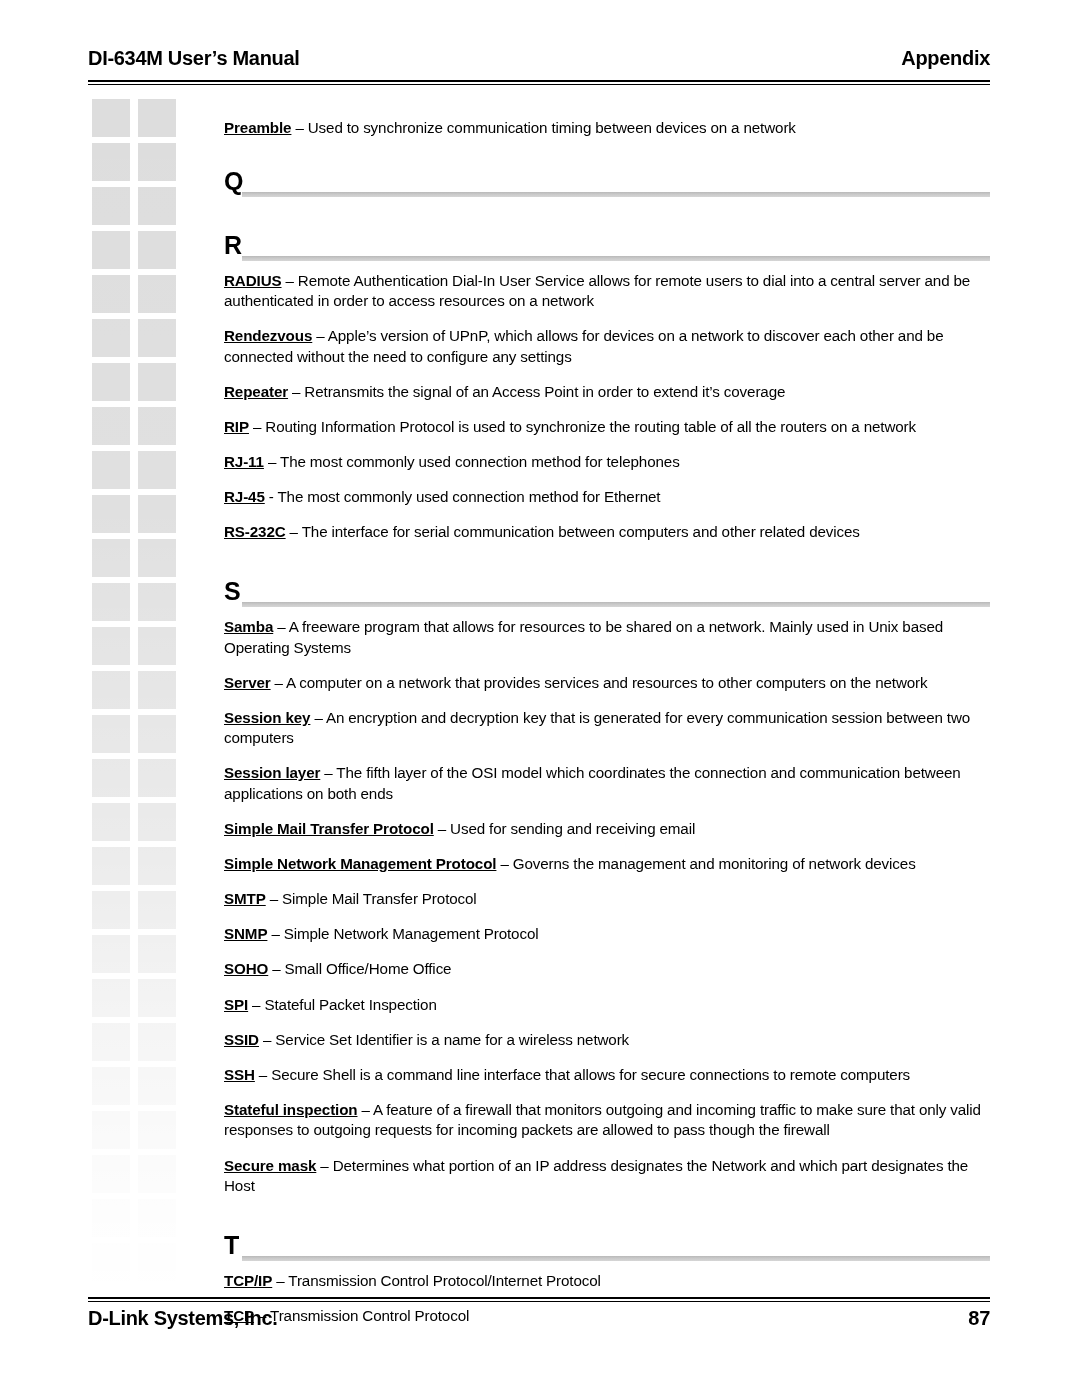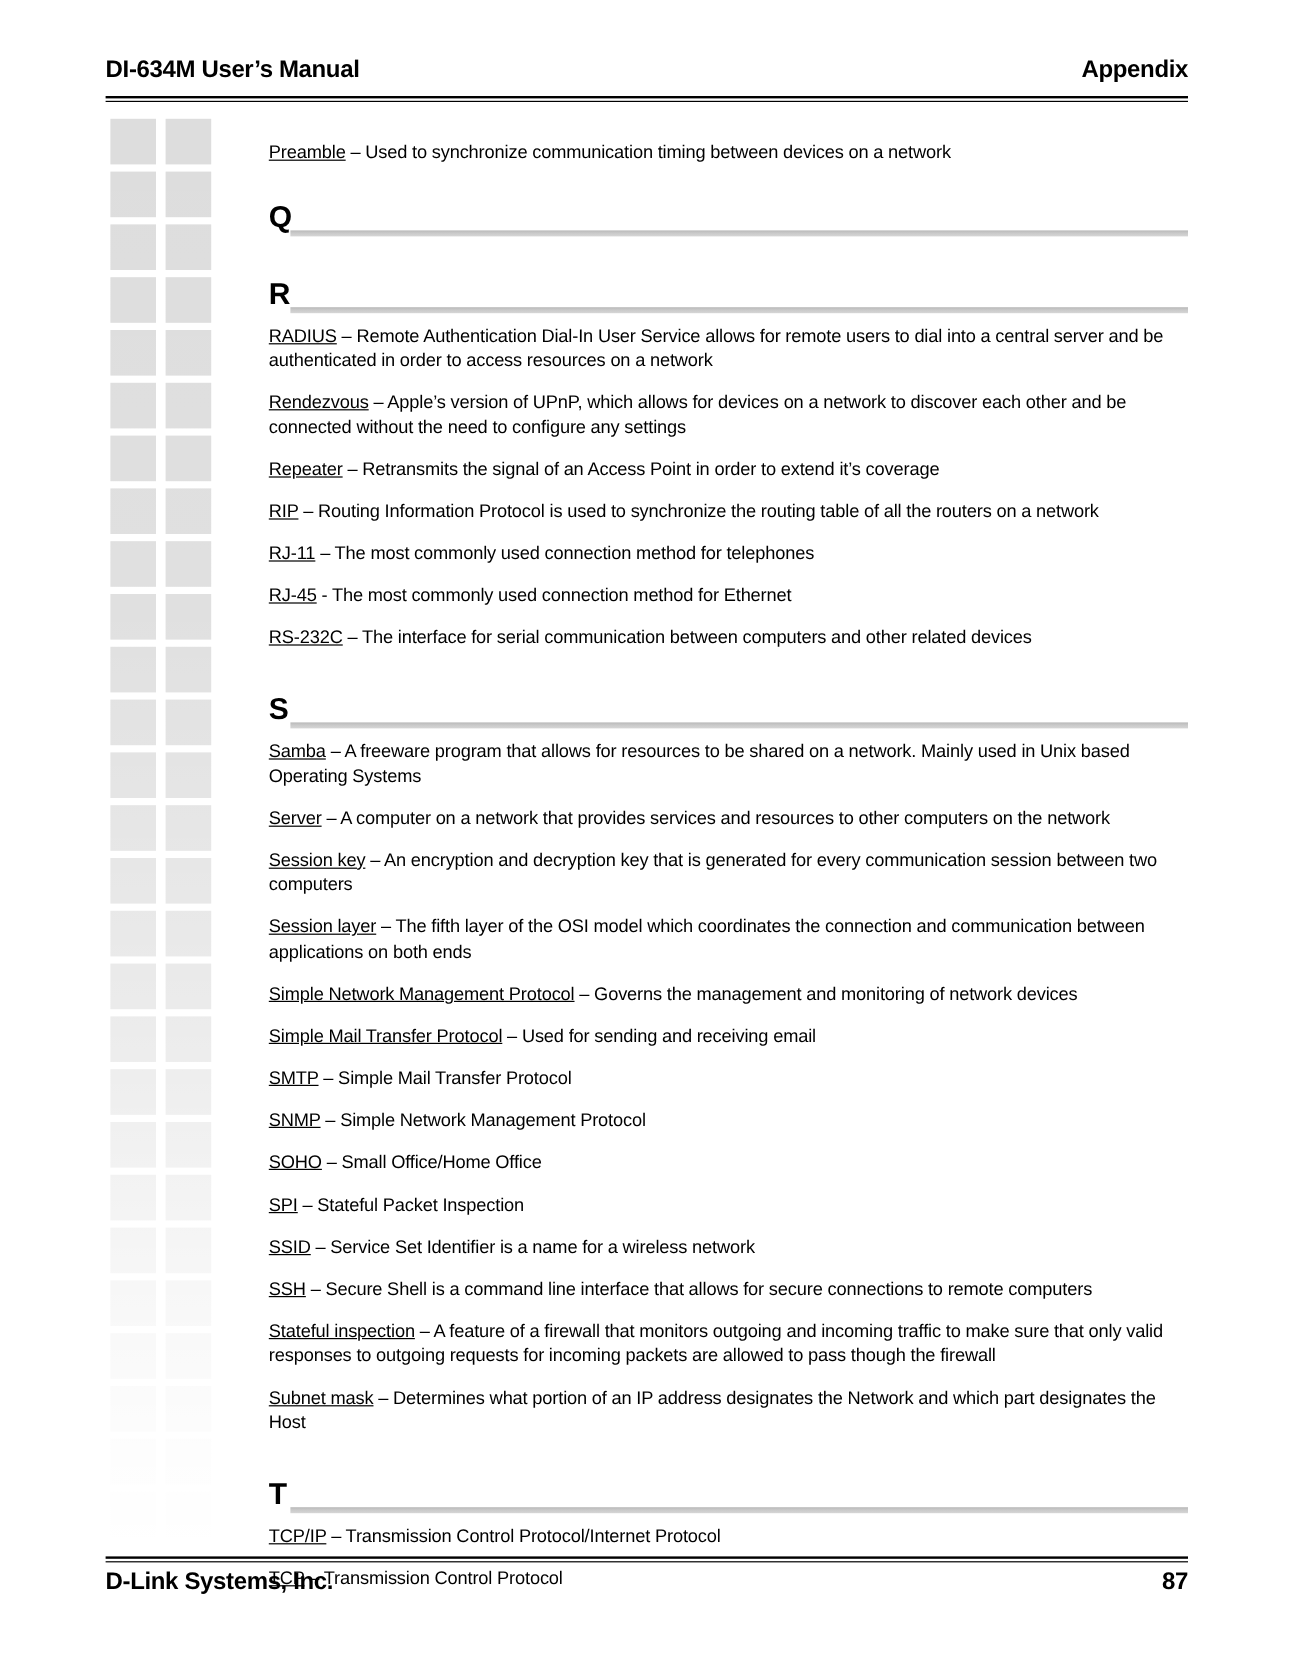--- a/index.html
+++ b/index.html
@@ -111,21 +111,21 @@
 
   .entry {
     font-size: 15.2px;
     line-height: 20.6px;
     text-align: left;
     margin: 0 0 14.5px 0;
     letter-spacing: -0.12px;
     word-spacing: -0.1px;
   }
   .entry .term {
-    font-weight: normal;
+    font-weight: bold;
     text-decoration: underline;
     text-underline-offset: 1px;
   }
 
   .section-head {
     position: relative;
     height: 40px;
     margin: 24px 0 10px 0;
   }
   .section-head .sec-letter {
@@ -253,30 +253,30 @@
     <p class="entry"><span class="term">RJ-45</span><span class="definition"> - The most commonly used connection method for Ethernet</span></p>
     <p class="entry"><span class="term">RS-232C</span><span class="definition"> – The interface for serial communication between computers and other related devices</span></p>
     <div class="section-head">
       <div class="sec-letter">S</div>
       <div class="sec-rule"></div>
     </div>
     <p class="entry"><span class="term">Samba</span><span class="definition"> – A freeware program that allows for resources to be shared on a network.  Mainly used in Unix based Operating Systems</span></p>
     <p class="entry"><span class="term">Server</span><span class="definition"> – A computer on a network that provides services and resources to other computers on the network</span></p>
     <p class="entry"><span class="term">Session key</span><span class="definition"> – An encryption and decryption key that is generated for every communication session between two computers</span></p>
     <p class="entry"><span class="term">Session layer</span><span class="definition"> – The fifth layer of the OSI model which coordinates the connection and communication between applications on both ends</span></p>
+    <p class="entry"><span class="term">Simple Mail Transfer Protocol</span><span class="definition"> – Used for sending and receiving email</span></p>
     <p class="entry"><span class="term">Simple Network Management Protocol</span><span class="definition"> – Governs the management and monitoring of network devices</span></p>
-    <p class="entry"><span class="term">Simple Mail Transfer Protocol</span><span class="definition"> – Used for sending and receiving email</span></p>
     <p class="entry"><span class="term">SMTP</span><span class="definition"> – Simple Mail Transfer Protocol</span></p>
     <p class="entry"><span class="term">SNMP</span><span class="definition"> – Simple Network Management Protocol</span></p>
     <p class="entry"><span class="term">SOHO</span><span class="definition"> – Small Office/Home Office</span></p>
     <p class="entry"><span class="term">SPI</span><span class="definition"> – Stateful Packet Inspection</span></p>
     <p class="entry"><span class="term">SSID</span><span class="definition"> – Service Set Identifier is a name for a wireless network</span></p>
     <p class="entry"><span class="term">SSH</span><span class="definition"> – Secure Shell is a command line interface that allows for secure connections to remote computers</span></p>
     <p class="entry"><span class="term">Stateful inspection</span><span class="definition"> – A feature of a firewall that monitors outgoing and incoming traffic to make sure that only valid responses to outgoing requests for incoming packets are allowed to pass though the firewall</span></p>
-    <p class="entry"><span class="term">Subnet mask</span><span class="definition"> – Determines what portion of an IP address designates the Network and which part designates the Host</span></p>
+    <p class="entry"><span class="term">Secure mask</span><span class="definition"> – Determines what portion of an IP address designates the Network and which part designates the Host</span></p>
     <div class="section-head">
       <div class="sec-letter">T</div>
       <div class="sec-rule"></div>
     </div>
     <p class="entry"><span class="term">TCP/IP</span><span class="definition"> – Transmission Control Protocol/Internet Protocol</span></p>
     <p class="entry"><span class="term">TCP</span><span class="definition"> – Transmission Control Protocol</span></p>
   </div>
 
 <div class="rule-double" id="footer-rule"></div>
 <div id="page-footer">

